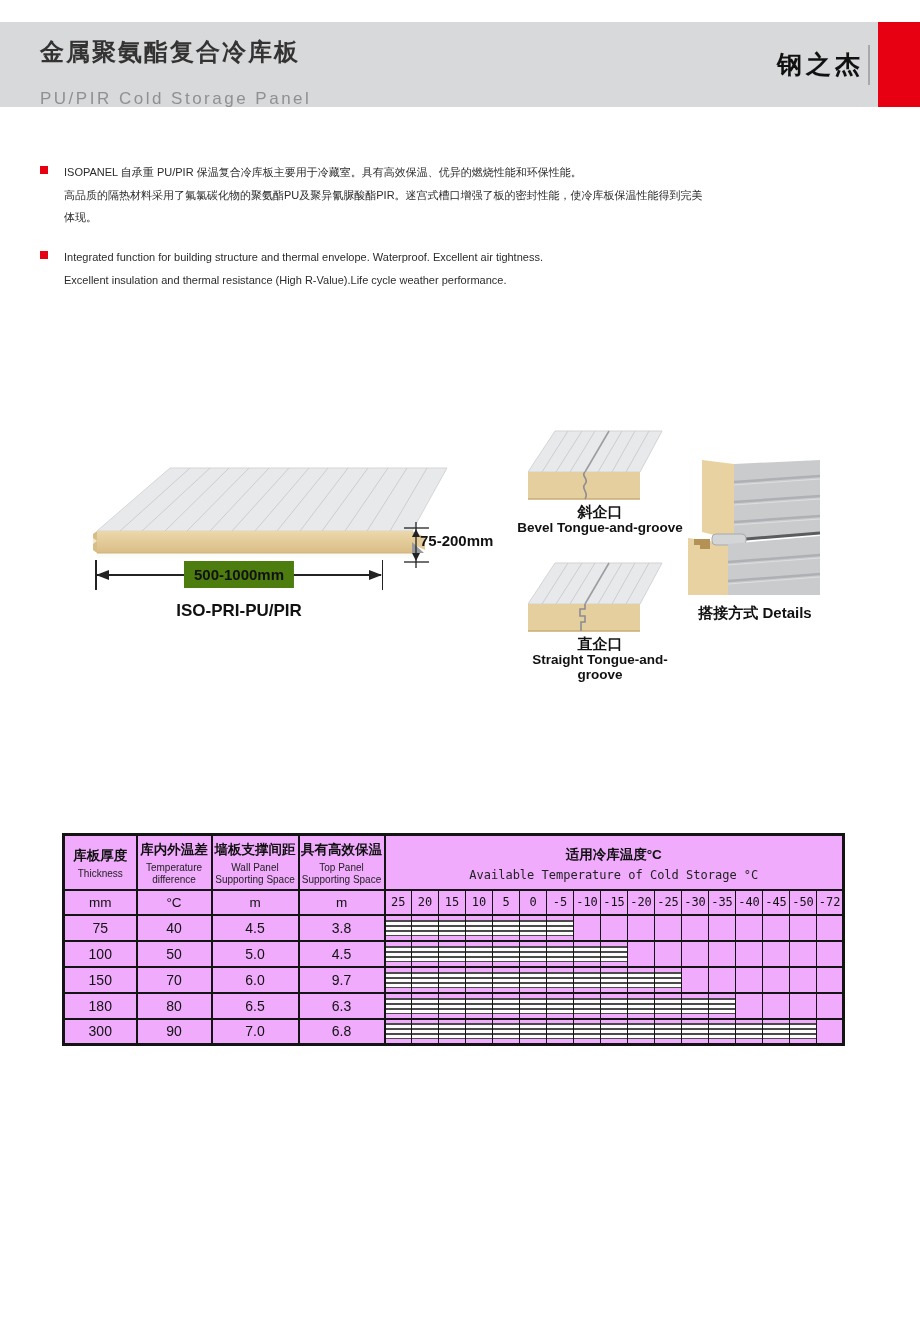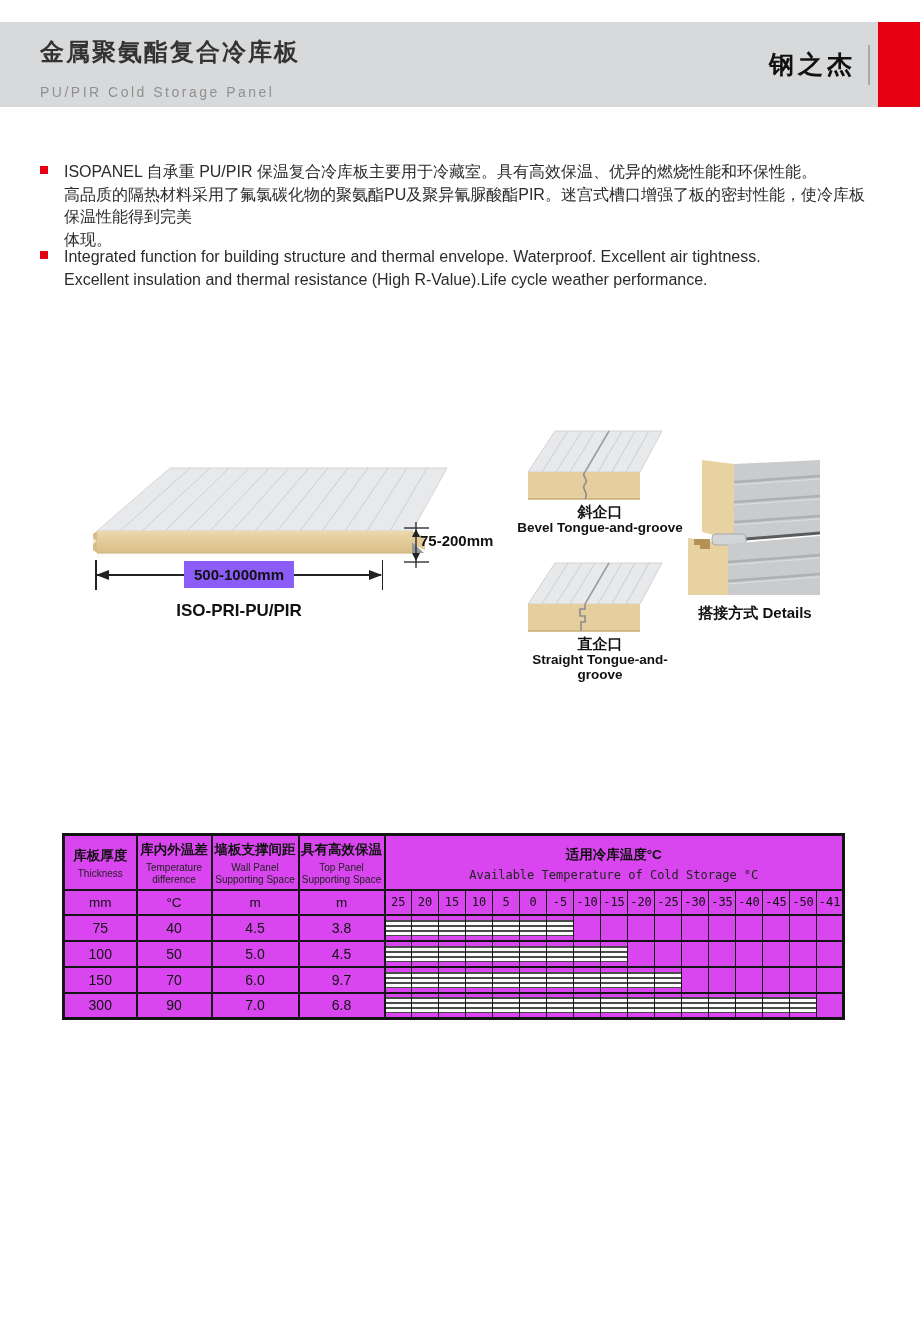--- a/index.html
+++ b/index.html
@@ -9,49 +9,49 @@
   }
   *{margin:0;padding:0;box-sizing:border-box;}
   html,body{width:920px;height:1324px;background:#fff;font-family:"Liberation Sans",sans-serif;color:var(--ink);}
   #page{position:relative;width:920px;height:1324px;overflow:hidden;background:#fff;}
 
   
   .band{position:absolute;left:0;top:22px;width:878px;height:85px;background:var(--band);}
   .band-red{position:absolute;left:878px;top:22px;width:42px;height:85px;background:var(--accent);}
   .title-wrap{position:absolute;left:40px;top:36px;}
   .title-cn{font-size:24px;font-weight:bold;color:#333;letter-spacing:2px;line-height:32px;}
-  .title-en{font-size:14px;color:var(--subtle);letter-spacing:2.5px;line-height:26px;margin-top:11px;}
-  .logo-wrap{position:absolute;left:590px;top:22px;height:85px;width:280px;display:flex;align-items:center;justify-content:flex-end;gap:12px;text-align:center;}
+  .title-en{font-size:17px;color:var(--subtle);letter-spacing:2.5px;line-height:26px;margin-top:18px;}
+  .logo-wrap{position:absolute;left:590px;top:22px;height:85px;width:280px;display:flex;align-items:center;justify-content:flex-end;gap:4px;text-align:center;}
   .logo-cn{font-size:25px;font-weight:bold;color:#111;letter-spacing:4px;white-space:nowrap;}
   .logo-sep{width:2px;height:40px;background:#a8a9aa;}
   .logo-en{font-size:28px;font-weight:800;color:var(--accent);letter-spacing:.5px;white-space:nowrap;position:relative;}
   .logo-reg{font-size:11px;font-weight:bold;color:var(--accent);vertical-align:top;position:relative;top:-8px;left:1px;}
 
   
   .bullet{position:absolute;left:40px;}
   .bullet .sq{position:absolute;left:0;top:5px;width:8px;height:8px;background:var(--accent);}
-  .bullet .btxt{margin-left:24px;width:815px;font-size:16px;line-height:22.5px;color:var(--ink);white-space:pre-line;font-weight:500;}
+  .bullet .btxt{margin-left:24px;width:815px;font-size:11px;line-height:22.5px;color:var(--ink);white-space:pre-line;font-weight:500;}
   #bullet1{top:161px;}
   #bullet2{top:246px;}
   #bullet2 .btxt{font-weight:400;}
 
   
   .abs{position:absolute;}
   .dim-text{font-weight:bold;font-size:15px;color:#111;white-space:nowrap;}
   .fig-label{font-weight:bold;color:#111;text-align:center;}
   .hdim{position:absolute;left:95px;top:560px;width:288px;height:30px;}
   .hdim .tick{position:absolute;top:0;width:1.5px;height:30px;background:#222;}
   .hdim .line{position:absolute;top:14px;left:2px;right:2px;height:1.5px;background:#222;}
   .hdim .arrow{position:absolute;top:9.5px;width:0;height:0;border-top:5.5px solid transparent;border-bottom:5.5px solid transparent;}
   .hdim .arrow.l{left:1px;border-right:13px solid #222;}
   .hdim .arrow.r{right:1px;border-left:13px solid #222;}
-  .hdim .lbl{position:absolute;left:50%;top:1px;transform:translateX(-50%);background:#8b5cf6;padding:0 10px;font-weight:bold;font-size:15px;color:#111;line-height:27px;}
+  .hdim .lbl{position:absolute;left:50%;top:1px;transform:translateX(-50%);background:#4d7c0f;padding:0 10px;font-weight:bold;font-size:15px;color:#111;line-height:27px;}
 
   
-  #spec-table{position:absolute;left:62px;top:833px;border-collapse:collapse;table-layout:fixed;width:780px;background:#d946ef;}
+  #spec-table{position:absolute;left:62px;top:833px;border-collapse:collapse;table-layout:fixed;width:780px;background:#f0abfc;}
   #spec-table,#spec-table th,#spec-table td{border:2px solid var(--line);}
   #spec-table{border-width:3px;}
   #spec-table th,#spec-table td{padding:0;text-align:center;vertical-align:middle;font-weight:normal;}
   tr.hrow1{height:55px;}
   tr.hrow2{height:25px;}
   tr.drow{height:26px;}
   .h-cn{font-size:13.5px;font-weight:bold;color:#111;line-height:17px;padding-top:2px;}
   .h-en{font-size:10px;color:#222;line-height:11.5px;padding-top:4px;}
   .h-en.mono{font-family:"DejaVu Sans Mono",monospace;font-size:12px;letter-spacing:0;padding-top:7px;}
   .unit{font-size:13.5px;color:#111;}
@@ -265,21 +265,21 @@
           <th class="tcell">-5</th>
           <th class="tcell">-10</th>
           <th class="tcell">-15</th>
           <th class="tcell">-20</th>
           <th class="tcell">-25</th>
           <th class="tcell">-30</th>
           <th class="tcell">-35</th>
           <th class="tcell">-40</th>
           <th class="tcell">-45</th>
           <th class="tcell">-50</th>
-          <th class="tcell">-41</th>
+          <th class="tcell">-72</th>
         </tr>
     </thead>
     <tbody id="spec-body">
         <tr class="drow">
           <td class="val">75</td>
           <td class="val">40</td>
           <td class="val">4.5</td>
           <td class="val">3.8</td>
           <td class="tcell bar"></td>
           <td class="tcell bar"></td>
@@ -339,20 +339,43 @@
           <td class="tcell bar"></td>
           <td class="tcell bar"></td>
           <td class="tcell"></td>
           <td class="tcell"></td>
           <td class="tcell"></td>
           <td class="tcell"></td>
           <td class="tcell"></td>
           <td class="tcell"></td>
         </tr>
         <tr class="drow">
+          <td class="val">180</td>
+          <td class="val">80</td>
+          <td class="val">6.5</td>
+          <td class="val">6.3</td>
+          <td class="tcell bar"></td>
+          <td class="tcell bar"></td>
+          <td class="tcell bar"></td>
+          <td class="tcell bar"></td>
+          <td class="tcell bar"></td>
+          <td class="tcell bar"></td>
+          <td class="tcell bar"></td>
+          <td class="tcell bar"></td>
+          <td class="tcell bar"></td>
+          <td class="tcell bar"></td>
+          <td class="tcell bar"></td>
+          <td class="tcell bar"></td>
+          <td class="tcell bar"></td>
+          <td class="tcell"></td>
+          <td class="tcell"></td>
+          <td class="tcell"></td>
+          <td class="tcell"></td>
+        </tr>
+        <tr class="drow">
           <td class="val">300</td>
           <td class="val">90</td>
           <td class="val">7.0</td>
           <td class="val">6.8</td>
           <td class="tcell bar"></td>
           <td class="tcell bar"></td>
           <td class="tcell bar"></td>
           <td class="tcell bar"></td>
           <td class="tcell bar"></td>
           <td class="tcell bar"></td>

